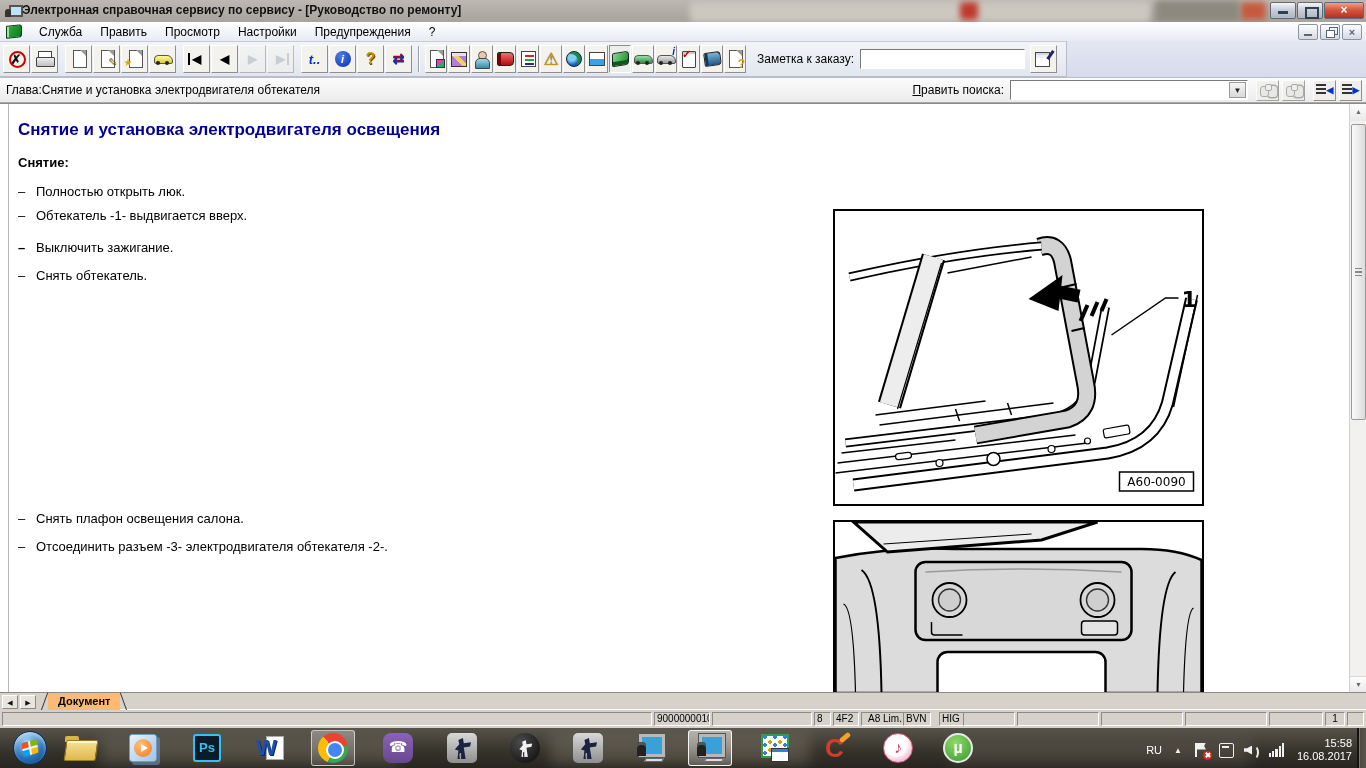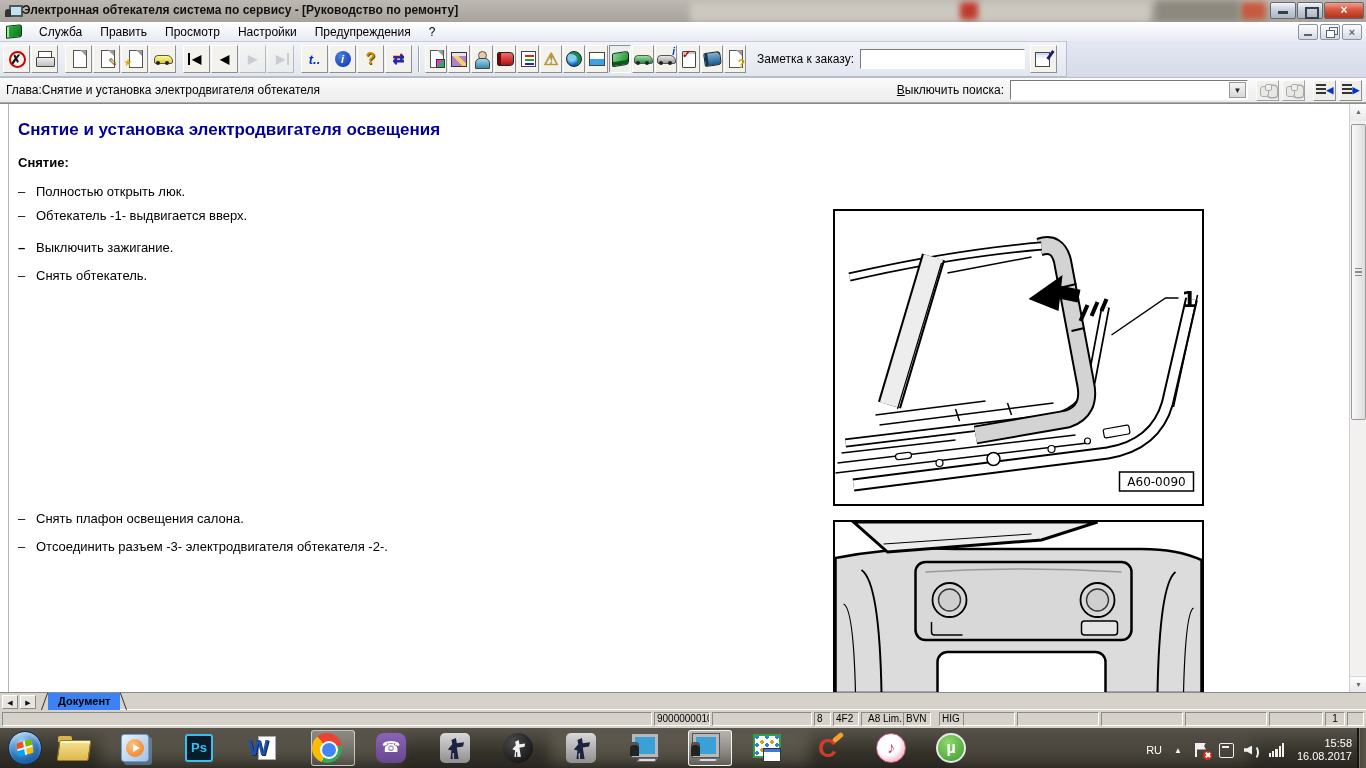--- a/index.html
+++ b/index.html
@@ -118,33 +118,33 @@
   
   .vscroll { position:absolute; right:0; top:0; width:17px; height:589px; background:#f2f1ef; border-left:1px solid #d0d0d0; }
   .sbtn { position:absolute; left:0; width:17px; height:17px; background:linear-gradient(#fdfdfd,#e8e8e8); color:#6a6a6a; font-size:7px; text-align:center; line-height:16px; }
   .sbtn.up { top:0; } .sbtn.down { bottom:0; border-top:1px solid #d8d8d8; }
   .sthumb { position:absolute; left:1px; top:20px; width:15px; height:296px; border:1px solid #9a9a9a; border-radius:2px; background:linear-gradient(90deg,#fafafa,#dcdcdc); }
   .sthumb::after { content:""; position:absolute; left:3px; right:3px; top:50%; height:8px; margin-top:-4px; background:repeating-linear-gradient(#8a8a8a 0 1.5px,transparent 1.5px 3.5px); }
 
   
   .tabbar { position:absolute; left:0; top:692px; width:1366px; height:18px; background:#d6d2ca; border-top:1px solid #8a8a8a; display:flex; align-items:center; }
   .tnavbtn { width:16px; height:14px; margin-left:2px; border:1px solid; border-color:#fff #8a8a8a #8a8a8a #fff; background:#e8e5de; font-size:7px; text-align:center; line-height:13px; color:#111; }
-  .doc-tab { position:relative; margin-left:12px; padding:0 10px; font-size:11px; font-weight:bold; color:#000; height:17px; line-height:16px; background:#3b82f6; }
+  .doc-tab { position:relative; margin-left:12px; padding:0 10px; font-size:11px; font-weight:bold; color:#000; height:17px; line-height:16px; background:#fdba74; }
   .doc-tab::before { content:""; position:absolute; left:-4px; top:0; bottom:0; width:1px; background:#333; transform:skewX(-20deg); }
   .doc-tab::after { content:""; position:absolute; right:-4px; top:0; bottom:0; width:1px; background:#333; transform:skewX(20deg); }
   .tabfill { flex:1; height:17px; border-bottom:1px solid #fff; }
 
   
   .statusbar { position:absolute; left:0; top:710px; width:1366px; height:18px; background:#d6d2ca; }
   .scell { position:absolute; top:2px; height:14px; border:1px solid; border-color:#8a8a8a #fff #fff #8a8a8a; background:#d6d2ca; font-size:10px; color:#000; padding:0 2px; line-height:12px; overflow:hidden; white-space:nowrap; }
 
   
   .taskbar { position:absolute; left:0; top:728px; width:1366px; height:40px; background:linear-gradient(#57534b,#353229 60%,#27251f); overflow:hidden; }
   .tk-blob { position:absolute; filter:blur(7px); }
-  .tk-item { position:absolute; top:2px; width:44px; height:36px; display:flex; align-items:center; z-index:2; }
+  .tk-item { position:absolute; top:2px; width:44px; height:36px; display:flex; align-items:center; justify-content:center; z-index:2; }
   .tk-active { background:linear-gradient(rgba(255,255,255,.32),rgba(255,255,255,.10)); border:1px solid rgba(255,255,255,.6); border-radius:3px; }
   .tk-active.strong { background:linear-gradient(rgba(255,255,255,.55),rgba(255,255,255,.18)); border-color:rgba(255,255,255,.9); }
   .orb { width:34px; height:34px; border-radius:50%; background:radial-gradient(circle at 40% 30%,#9fd4f7,#2a71b8 55%,#0b3f77); border:1px solid #0a2f55; display:flex; align-items:center; justify-content:center; box-shadow:inset 0 3px 4px rgba(255,255,255,.6); }
   .winflag { width:16px; height:14px; border-radius:2px; transform:rotate(-10deg) skewY(-6deg);
     background:linear-gradient(#e8f4ff,#e8f4ff) 50% 0/2px 100% no-repeat,
       linear-gradient(90deg,#e8f4ff,#e8f4ff) 0 50%/100% 2px no-repeat,
       conic-gradient(#7fba00 0 90deg,#ffb900 90deg 180deg,#00a4ef 180deg 270deg,#f25022 270deg); }
   .ic-folder { position:relative; width:30px; height:24px; }
   .ic-folder::before { content:""; position:absolute; left:0; top:0; width:14px; height:6px; background:#d9b44a; border-radius:2px 2px 0 0; }
   .ic-folder::after { content:""; position:absolute; left:0; top:4px; width:30px; height:19px; background:linear-gradient(#f7e291,#dfb84e); border:1px solid #9a7a20; border-radius:2px; transform:skewX(-8deg); box-shadow:inset 0 2px 0 #fff7d0; }
@@ -199,21 +199,21 @@
 <body>
 
 <div id="app">
 
   <div class="titlebar">
     <div class="blur-blob" style="left:690px;top:2px;width:460px;height:20px;background:#ccc8c0;"></div>
     <div class="blur-blob" style="left:960px;top:2px;width:18px;height:18px;background:#c0392b;"></div>
     <div class="blur-blob" style="left:1240px;top:2px;width:26px;height:18px;background:#c65a3e;"></div>
     <div class="blur-blob" style="left:1155px;top:0;width:85px;height:22px;background:#8d897f;"></div>
     <span class="appicon"></span>
-    <span class="t-text">Электронная обтекателя система по сервису - [Руководство по ремонту]</span>
+    <span class="t-text">Электронная справочная сервису по сервису - [Руководство по ремонту]</span>
     <div class="winbtns">
       <div class="wbtn minimize"></div>
       <div class="wbtn maximize"></div>
       <div class="wbtn close">×</div>
     </div>
   </div>
 
   <div class="menubar">
     <span class="menu-appicon"></span>
     <span class="menu-item">Служба</span>
@@ -337,21 +337,21 @@
     <span class="note-label">Заметка к заказу:</span>
     <input class="note-input" value="" style="">
     <div class="tbtn" style="margin-left:5px;">
         <span class="ic ic-note-btn"></span>
       </div>
     <div class="toolbar-fill"></div>
   </div>
 
   <div class="chapterbar">
     <span class="chapter-text">Глава:Снятие и установка электродвигателя обтекателя</span>
-    <span class="search-label">Выключить поиска:</span>
+    <span class="search-label">Править поиска:</span>
     <div class="chapter-right">
       <div class="combo">
         <span class="drop">▼</span>
       </div>
       <div class="cbtn" style="opacity:.8;margin-left:8px;">
           <span class="ic-binoc"></span>
         </div>
       <div class="cbtn" style="opacity:.8;">
           <span class="ic-binoc"></span>
         </div>

